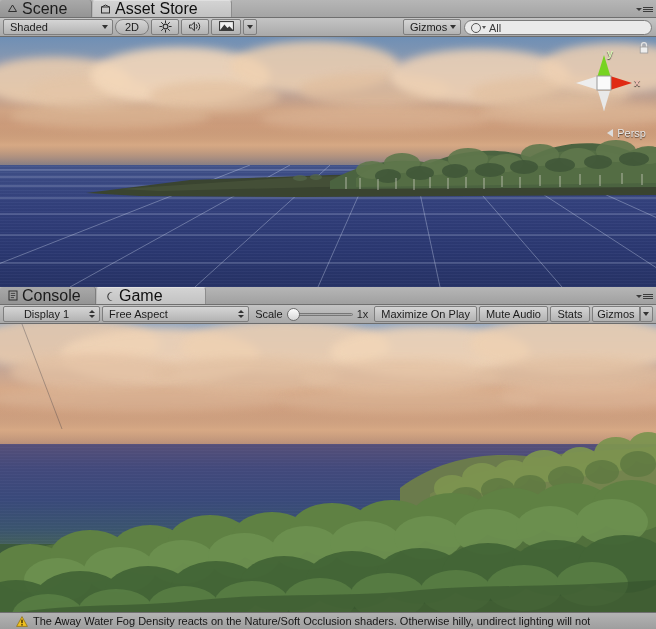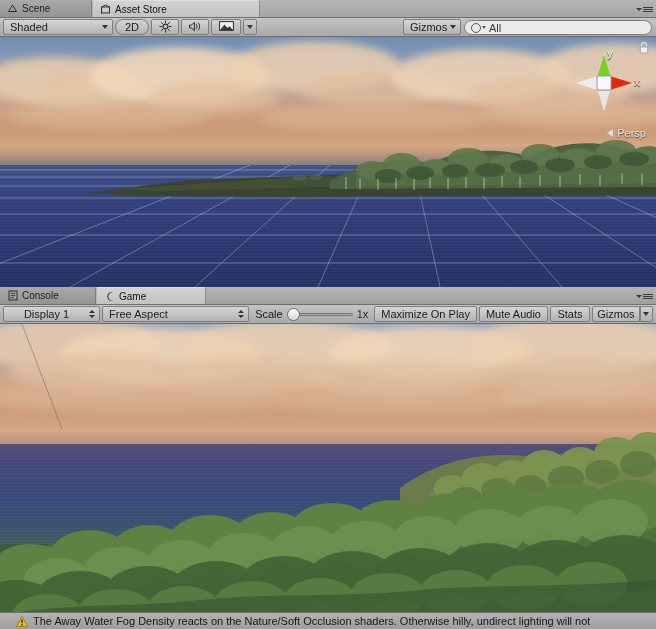--- a/index.html
+++ b/index.html
@@ -30,21 +30,21 @@
     border-bottom: 1px solid #6f6f6f;
     display: flex;
     align-items: flex-end;
   }
   .tab {
     height: 17px;
     padding: 0 10px 0 7px;
     display: flex;
     align-items: center;
     gap: 4px;
-    font-size: 10px;
+    font-size: 16px;
     color: #1c1c1c;
     background: linear-gradient(#a9a9a9, #949494);
     border-right: 1px solid #7d7d7d;
     border-top-left-radius: 3px;
     border-top-right-radius: 3px;
     box-sizing: border-box;
     cursor: default;
     white-space: nowrap;
   }
   .tab.active {
@@ -275,21 +275,21 @@
 
   <div class="panel-tabstrip" style="background:linear-gradient(#b6b6b6,#a4a4a4);">
     <div class="tab" style="width:92px;">
       <span class="ticon">
         <svg width="11" height="11" viewBox="0 0 11 11">
             <path d="M1.5 8.5 L5.5 2 L9.5 8.5 Z" fill="none" stroke="#2f2f2f" stroke-width="1"></path>
           </svg>
       </span>
       <span>Scene</span>
     </div>
-    <div class="tab active" style="width:168px;">
+    <div class="tab active" style="width:140px;">
       <span class="ticon">
         <svg width="11" height="11" viewBox="0 0 11 11">
             <rect x="1.5" y="3" width="8" height="6" fill="none" stroke="#2f2f2f" stroke-width="1"></rect>
             <path d="M1.5 3 L5.5 1 L9.5 3" fill="none" stroke="#2f2f2f" stroke-width="1"></path>
           </svg>
       </span>
       <span>Asset Store</span>
     </div>
     <div class="panel-menu" style="top:3px;">
       <span class="caret"></span>

